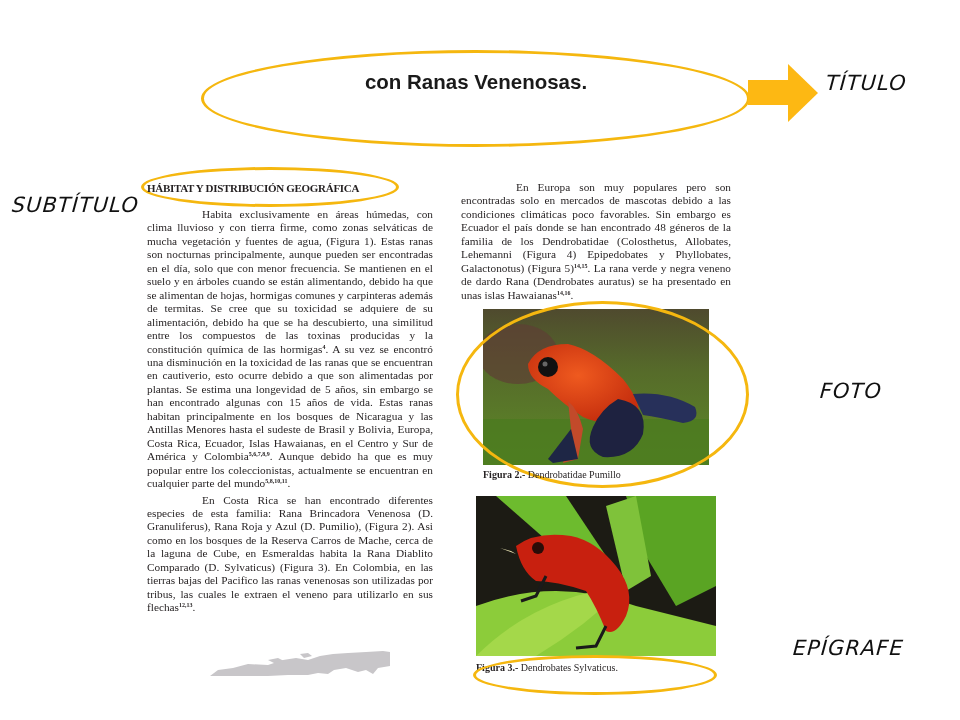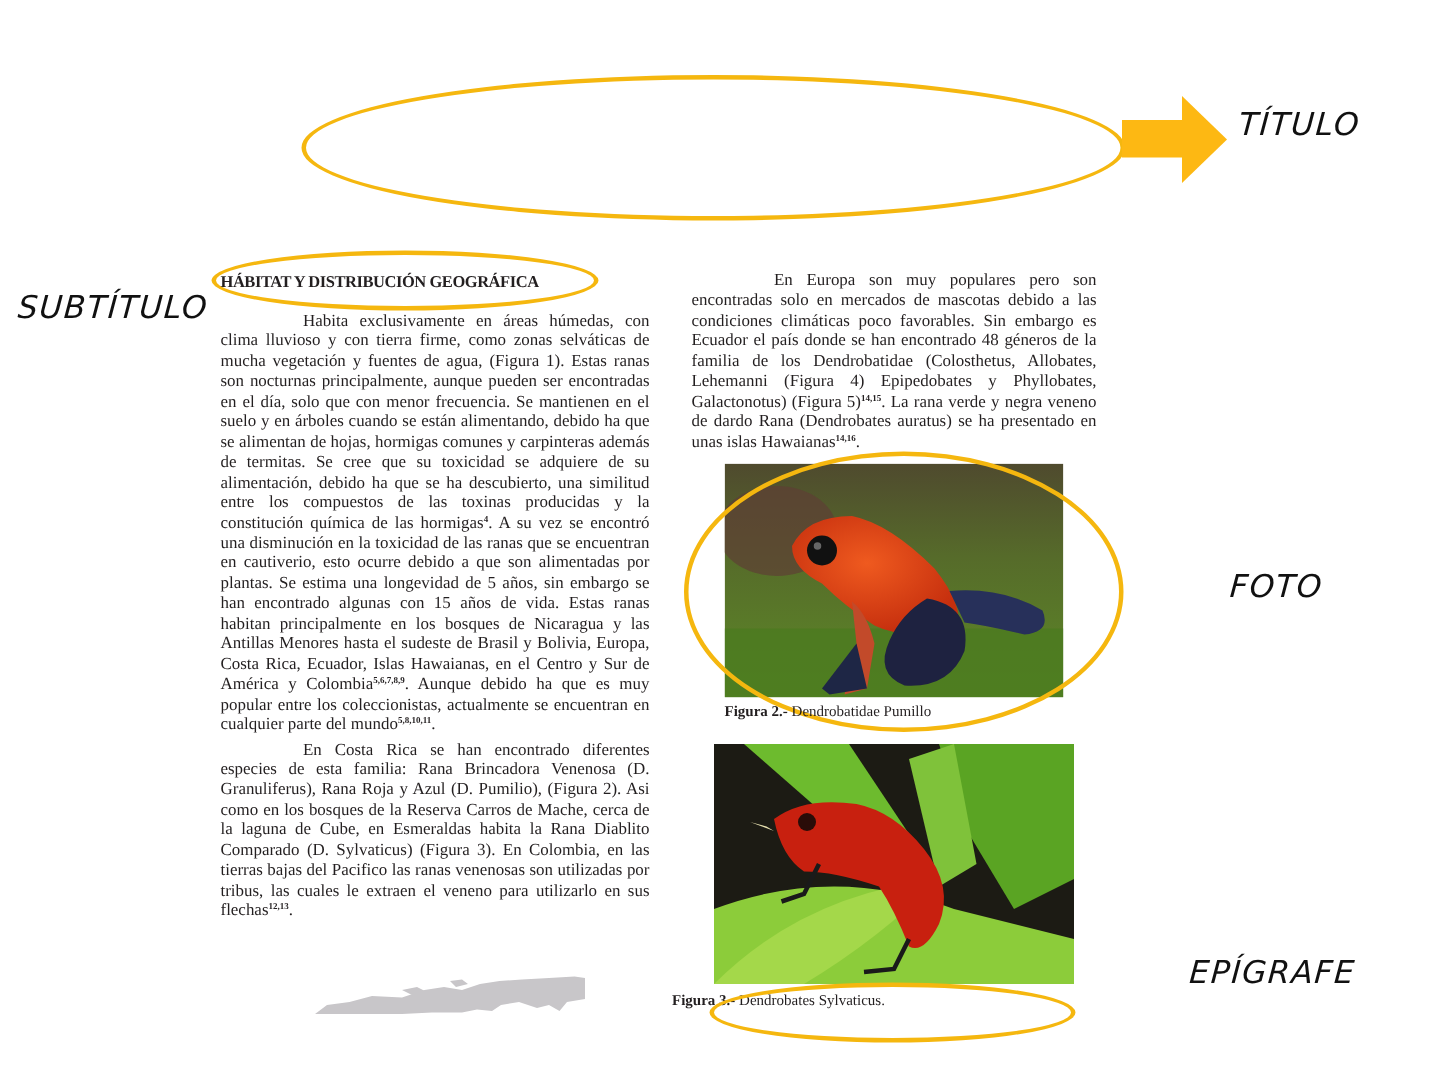--- a/index.html
+++ b/index.html
@@ -27,20 +27,21 @@
     .photo { position: absolute; overflow: hidden; }
     .caption { position: absolute; font-size: 10px; text-align: left; color: #231f20; }
     .caption b { font-weight: bold; }
     .map { position: absolute; left: 208px; top: 648px; }
   </style>
 </head>
 <body>
 
 <div class="ellipse" style="left:201px; top:50px; width:549px; height:97px;"></div>
 <div class="title">
+  <div>con Ranas Venenosas.</div>
 </div>
 <div class="arrow-shaft"></div>
 <div class="arrow-head"></div>
 <div class="handlabel" style="left:826px; top:71px;">TÍTULO</div>
 
 <div class="handlabel" style="left:12px; top:193px;">SUBTÍTULO</div>
 <div class="ellipse" style="left:141px; top:167px; width:258px; height:40px;"></div>
 <div class="subtitle">HÁBITAT Y DISTRIBUCIÓN GEOGRÁFICA</div>
 
 <div class="col" style="left:147px; top:208px; width:286px;">
@@ -97,18 +98,18 @@
     <path d="M0 110 Q80 80 160 110 L240 130 L240 160 L0 160 Z" fill="#8ccc3a"></path>
     <path d="M0 160 Q60 100 150 90 Q110 130 60 160 Z" fill="#a4d84a"></path>
     <path d="M130 10 L160 0 L175 80 L150 95 Z" fill="#7fc23a"></path>
     <path d="M40 50 Q60 35 95 40 Q120 45 140 70 Q160 95 150 120 Q140 140 130 135 Q120 110 110 95 Q80 85 60 85 Q45 75 40 50 Z" fill="#c8200f"></path>
     <circle cx="62" cy="52" r="6" fill="#2a0c08"></circle>
     <path d="M35 55 L24 52 L40 58 Z" fill="#e6e0b0"></path>
     <path d="M70 80 L60 100 L45 105" stroke="#1a1a1a" stroke-width="3" fill="none"></path>
     <path d="M130 130 L120 150 L100 152" stroke="#1a1a1a" stroke-width="3" fill="none"></path>
   </svg>
 </div>
-<div class="caption" style="left:448px; top:662px; width:240px;">
+<div class="caption" style="left:476px; top:662px; width:240px;">
   <b>Figura 3.-</b>
   <span>Dendrobates Sylvaticus.</span>
 </div>
 <div class="ellipse" style="left:473px; top:655px; width:244px; height:40px;"></div>
 <div class="handlabel" style="left:793px; top:636px;">EPÍGRAFE</div>
 
 </body></html>

